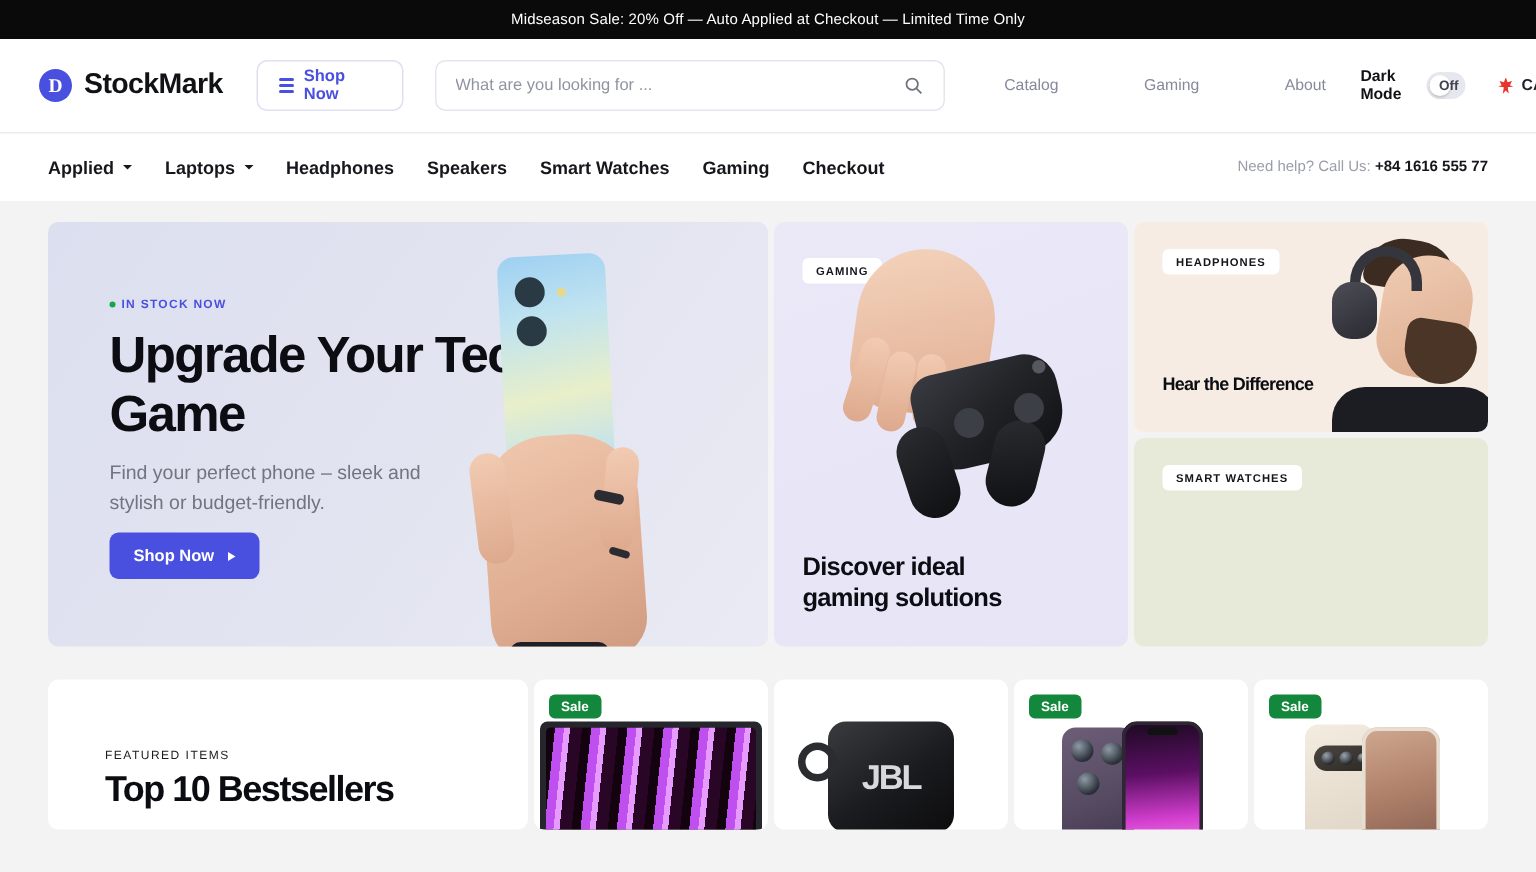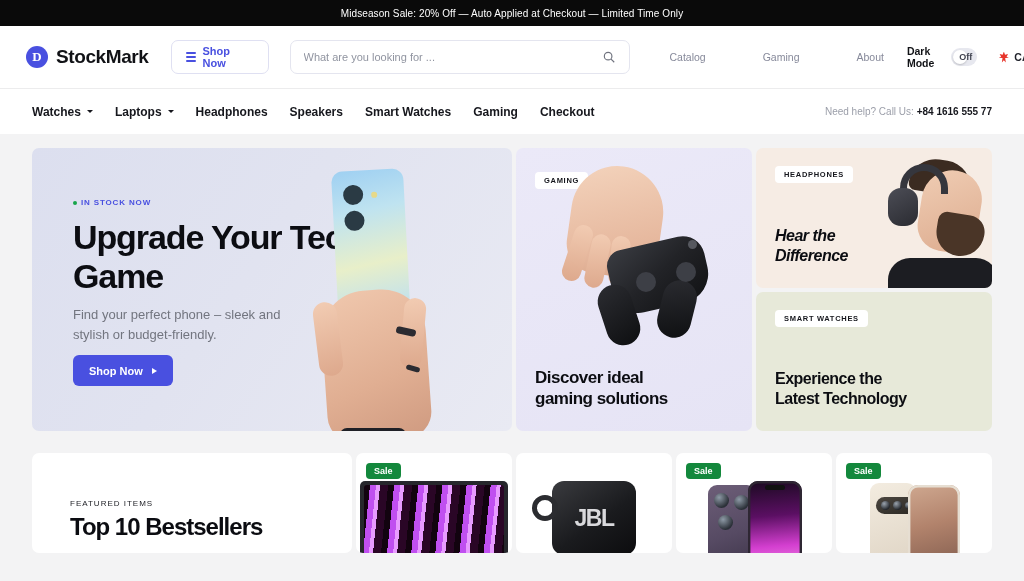--- a/index.html
+++ b/index.html
@@ -172,21 +172,21 @@
     display: flex; align-items: center; gap: 9px;
     cursor: pointer; font-family: "Liberation Sans", sans-serif;
   }
   .cta .tri { width: 0; height: 0; border-top: 3.4px solid transparent; border-bottom: 3.4px solid transparent;
               border-left: 5px solid #fff; }
 
   .card-title {
     position: absolute; font-weight: bold; color: #0c0d12; letter-spacing: -.5px;
   }
   .c-gaming .card-title { left: 19px; bottom: 22px; font-size: 17px; line-height: 21px; max-width: 150px; }
-  .c-head .card-title { left: 19px; bottom: 22px; font-size: 16px; line-height: 20px; max-width: 130px; font-style: italic; }
+  .c-head .card-title { left: 19px; bottom: 22px; font-size: 12px; line-height: 20px; max-width: 130px; }
   .c-watch .card-title { left: 19px; bottom: 22px; font-size: 16px; line-height: 20px; max-width: 140px; }
 
   
   .art { position: absolute; pointer-events: none; }
 
   
   .phone-art { right: 52px; top: 22px; width: 150px; height: 270px; }
   .phone-body {
     position: absolute; left: 26px; top: 0; width: 72px; height: 196px;
     border-radius: 11px;
@@ -434,21 +434,21 @@
           <circle cx="9.5" cy="19.5" r="1.4"></circle>
           <circle cx="17.5" cy="19.5" r="1.4"></circle>
       </svg>
       <span class="cart-badge">0</span>
     </div>
   </div>
 </div>
 
 <div class="catnav">
   <div class="cat">
-    <span>Watches</span>
+    <span>Applied</span>
     <span class="caret"></span>
   </div>
   <div class="cat">
     <span>Laptops</span>
     <span class="caret"></span>
   </div>
   <div class="cat">
     <span>Headphones</span>
   </div>
   <div class="cat">
@@ -524,21 +524,20 @@
       <div class="hp-beard"></div>
       <div class="hp-band"></div>
       <div class="hp-cup"></div>
       <div class="hp-shoulder"></div>
     </div>
     <div class="card-title">Hear the Difference</div>
   </div>
 
   <div class="card c-watch">
     <div class="tag" style="top:18px;">SMART WATCHES</div>
-    <div class="card-title">Experience the Latest Technology</div>
   </div>
 </div>
 
 <div class="bestsellers">
 
   <div class="bs-panel">
     <div class="bs-eyebrow">FEATURED ITEMS</div>
     <div class="bs-title">Top 10 Bestsellers</div>
   </div>
 

